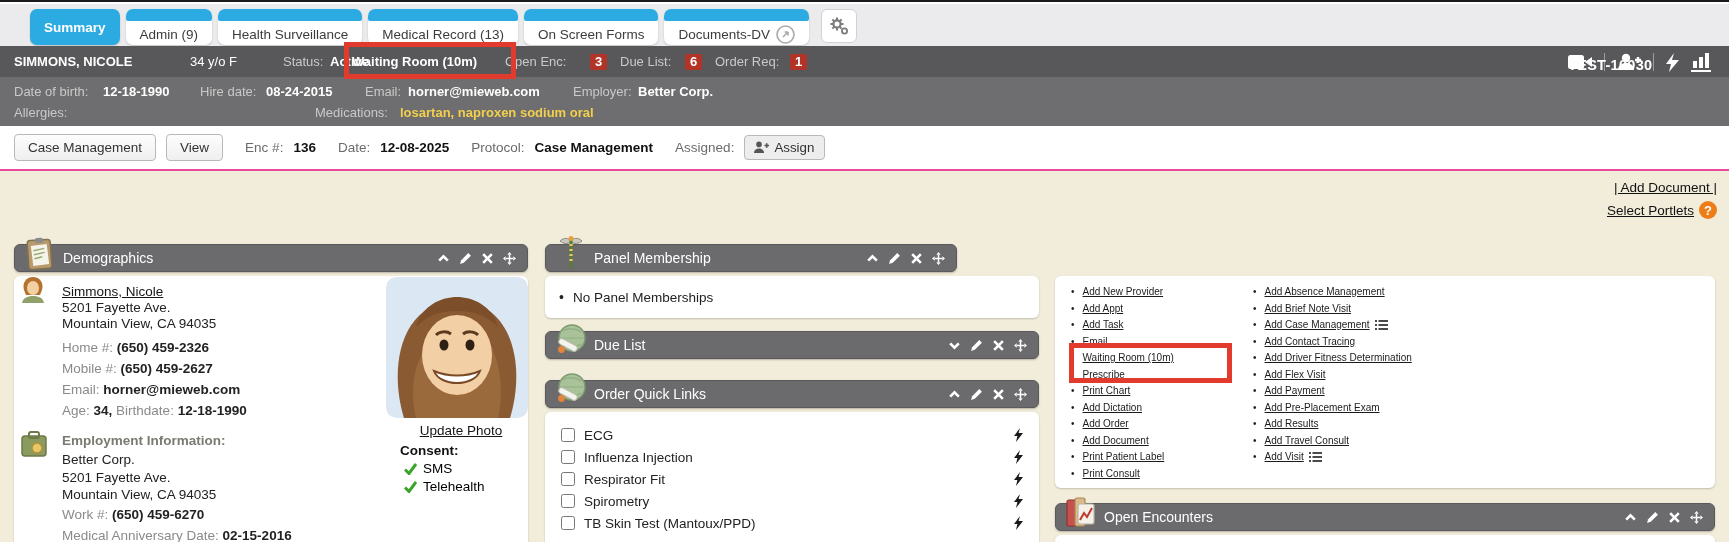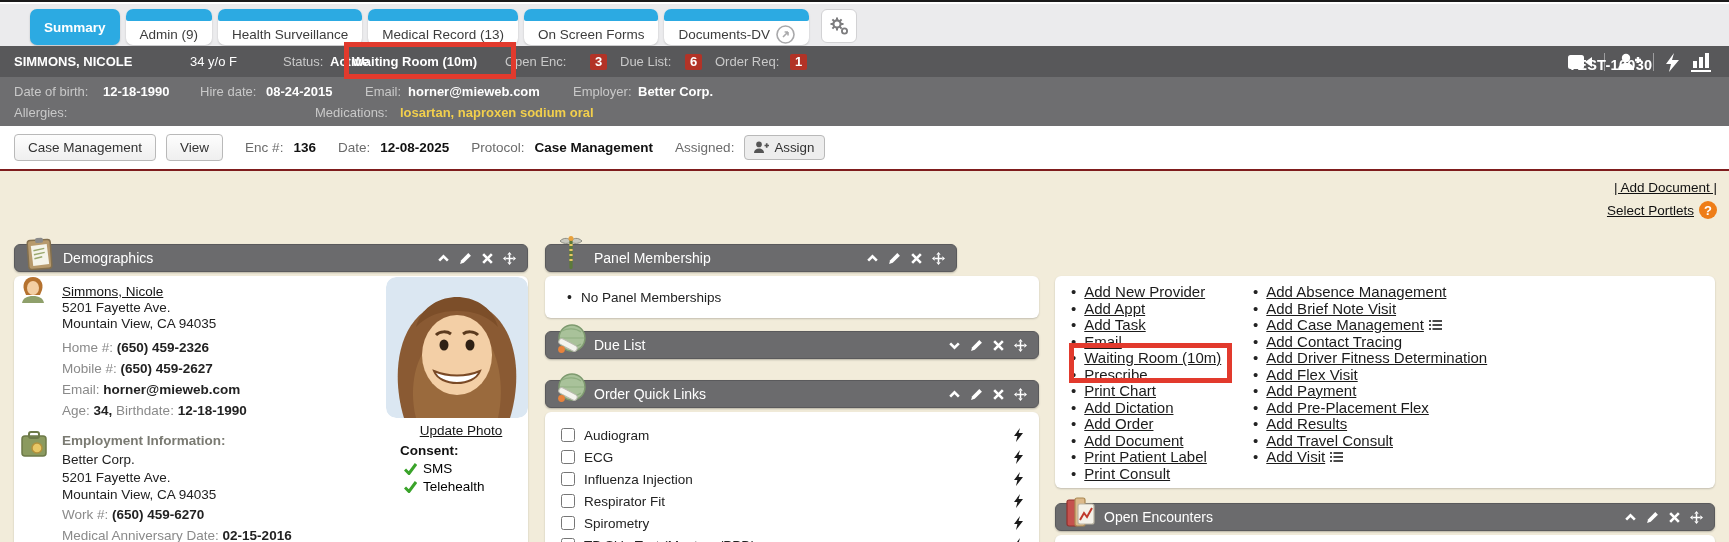--- a/index.html
+++ b/index.html
@@ -22,21 +22,21 @@
   .val { color:#fff; font-weight:bold; }
   .badge { display:inline-block; background:#b23327; color:#fff; font-weight:bold; padding:0 5px; border-radius:2px; line-height:16px; }
   .bar23 { position:absolute; top:75px; left:0; right:0; height:49px; background:#6e6e70; color:#fff; font-size:13px; }
   .bar23 span { position:absolute; white-space:nowrap; }
   .meds { color:#f2cf4c; font-weight:bold; }
   .rt-icons { position:absolute; top:3px; right:16px; display:flex; align-items:center; gap:12px; height:26px; }
   .vsep { width:1px; height:18px; background:#9d9d9f; }
   .pid { color:#fff; font-weight:bold; font-size:14.5px; letter-spacing:.3px; }
 
   
-  .toolbar { position:absolute; top:124px; left:0; right:0; height:45px; background:#fff; border-bottom:2px solid #7f1d1d; display:flex; align-items:center; padding-left:14px; gap:10px; font-size:13.5px; }
+  .toolbar { position:absolute; top:124px; left:0; right:0; height:45px; background:#fff; border-bottom:2px solid #ec4899; display:flex; align-items:center; padding-left:14px; gap:10px; font-size:13.5px; }
   .btn { background:linear-gradient(#fdfdfd,#efefef); border:1px solid #b9b9b9; border-radius:4px; padding:5px 13px; color:#333; font-size:13.5px; cursor:pointer; }
   .tb-lbl { color:#6b6b6b; margin-left:12px; }
   .tb-val { color:#111; font-weight:bold; }
   .assignbtn { background:#ededed; border:1px solid #b9b9b9; border-radius:4px; padding:4px 10px 4px 8px; color:#333; display:flex; align-items:center; gap:5px; cursor:pointer; }
 
   
   .content { position:absolute; top:169px; left:0; right:0; bottom:0; background:#f2ecda; overflow:hidden; }
   .toplinks { position:absolute; right:12px; text-align:right; font-size:13.5px; color:#111; }
   .toplinks a { color:#111; text-decoration:underline; cursor:pointer; }
   .tl1 { top:9px;text-align:right; } .tl2 { top:30px; display:flex; align-items:center; gap:5px; }
@@ -58,24 +58,24 @@
   .emp-head { margin:12px 0 2px 38px; font-weight:bold; color:#7a7a72; }
   .avatar-sm { position:absolute; left:6px; top:0; }
   .briefcase { position:absolute; left:6px; top:154px; }
   .photo-col { position:absolute; left:372px; top:1px; width:150px; font-size:13.5px; }
   .photo { width:142px; height:141px; border-radius:10px; display:block; cursor:pointer; }
   .upd { display:block; text-align:center; margin-top:5px; }
   .consent-h { font-weight:bold; margin:5px 0 2px 14px; color:#111; }
   .chk-row { display:flex; align-items:center; gap:6px; margin:3px 0 0 18px; }
 
   
-  .bullet { display:flex; align-items:baseline; font-size:13.5px; color:#222;padding-left:8px; }
+  .bullet { display:flex; align-items:baseline; font-size:13.5px; color:#222; }
   .bullet::before { content:"•"; margin:0 9px 0 14px; font-size:14px; }
   .ql-col { position:absolute; top:8px; }
-  .ql-row { display:flex; align-items:center; line-height:16.5px; font-size:15px; white-space:nowrap; }
+  .ql-row { display:flex; align-items:center; line-height:16.5px; font-size:10px; white-space:nowrap; }
   .ql-row::before { content:"•"; margin:0 8px 0 0; color:#222; }
   .ql-row a { color:#1b1b1b; text-decoration:underline; cursor:pointer; }
   .listicon { margin-left:5px; }
 
   .oq-row { display:flex; align-items:center; height:22px; font-size:13.5px; color:#222; padding-left:16px; position:relative; }
   .oq-row input { width:14px; height:14px; margin-right:9px; cursor:pointer; }
   .oq-bolt { position:absolute; right:16px; top:4px; }
 
   
   .annot { position:absolute; border:5px solid #e23a2d; pointer-events:none; z-index:50; }
@@ -355,27 +355,20 @@
           <path d="M2 2l8 8M10 2l-8 8" stroke="#fff" stroke-width="2.4"></path>
         </svg>
       <svg viewBox="0 0 12 12">
           <path d="M6 0l2 2.5H4zM6 12L4 9.5h4zM0 6l2.5-2v4zM12 6L9.5 8V4zM5.3 2.8h1.4v6.4H5.3zM2.8 5.3h6.4v1.4H2.8z" fill="#fff"></path>
         </svg>
     </span>
   </div>
   <div class="pcard" style="left:545px;top:241px;width:494px;height:200px;padding-top:12px">
     <div class="oq-row">
       <input type="checkbox" style="">
-      <span>Audiogram</span>
-      <svg class="oq-bolt" width="9" height="14" viewBox="0 0 9 14">
-          <path d="M6 0L0 8h3.4L2 14l7-9H4.6z" fill="#1a1a1a"></path>
-        </svg>
-    </div>
-    <div class="oq-row">
-      <input type="checkbox" style="">
       <span>ECG</span>
       <svg class="oq-bolt" width="9" height="14" viewBox="0 0 9 14">
           <path d="M6 0L0 8h3.4L2 14l7-9H4.6z" fill="#1a1a1a"></path>
         </svg>
     </div>
     <div class="oq-row">
       <input type="checkbox" style="">
       <span>Influenza Injection</span>
       <svg class="oq-bolt" width="9" height="14" viewBox="0 0 9 14">
           <path d="M6 0L0 8h3.4L2 14l7-9H4.6z" fill="#1a1a1a"></path>
@@ -469,21 +462,21 @@
       <div class="ql-row">
           <a>Add Driver Fitness Determination</a>
         </div>
       <div class="ql-row">
           <a>Add Flex Visit</a>
         </div>
       <div class="ql-row">
           <a>Add Payment</a>
         </div>
       <div class="ql-row">
-          <a>Add Pre-Placement Flex</a>
+          <a>Add Pre-Placement Exam</a>
         </div>
       <div class="ql-row">
           <a>Add Results</a>
         </div>
       <div class="ql-row">
           <a>Add Travel Consult</a>
         </div>
       <div class="ql-row">
           <a>Add Visit</a>
         <svg class="listicon" width="13" height="10" viewBox="0 0 13 10">

